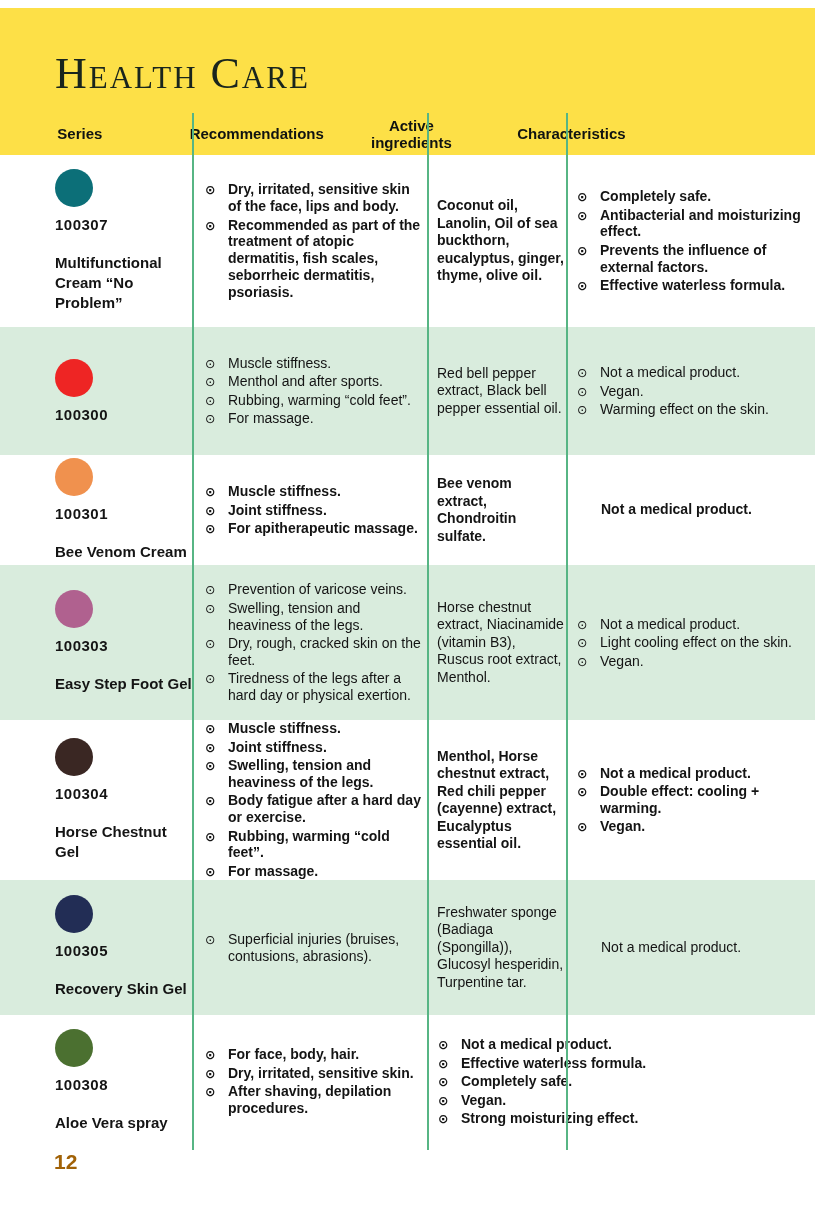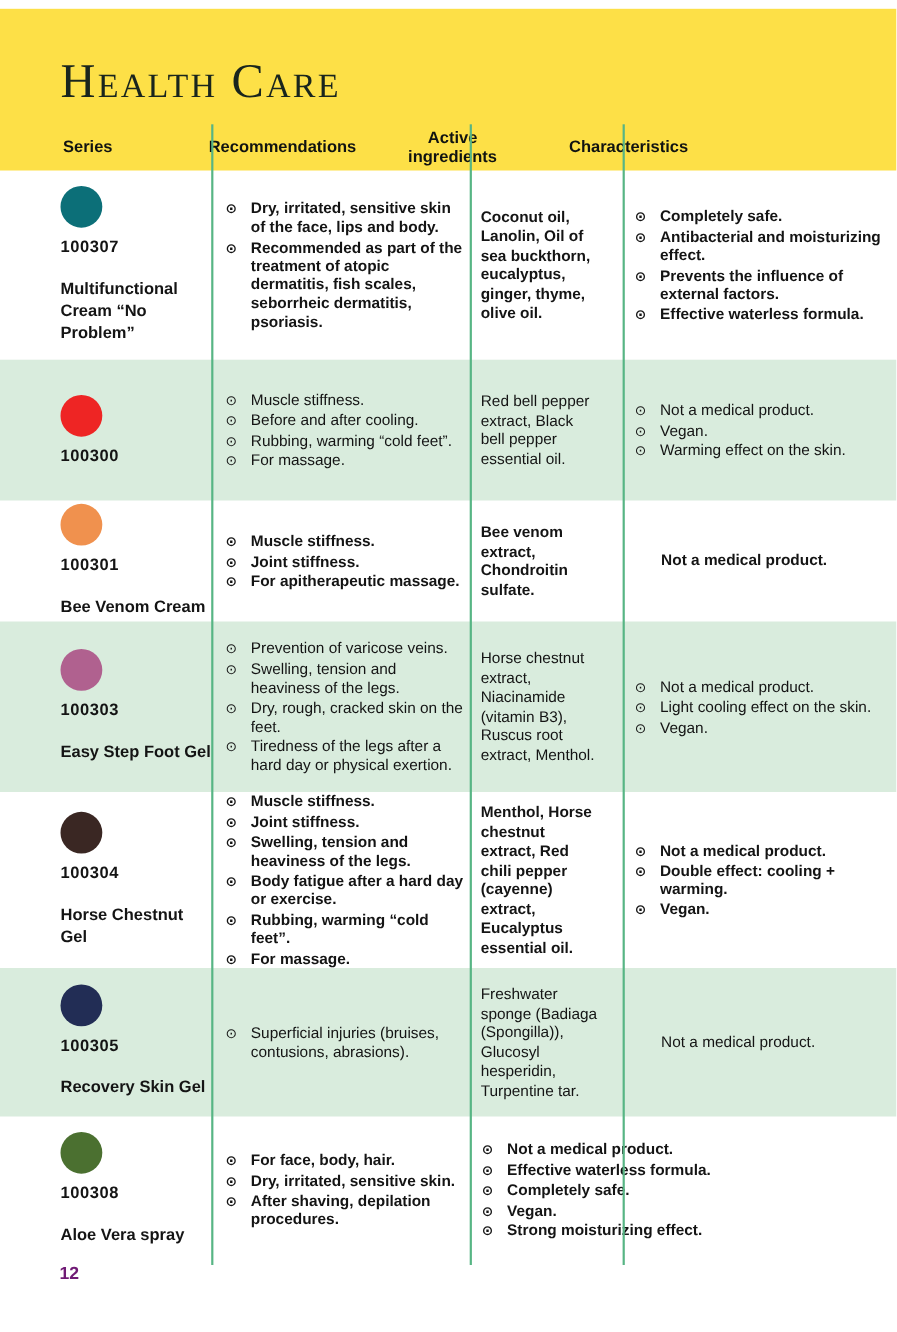--- a/index.html
+++ b/index.html
@@ -26,35 +26,35 @@
   .row{display:flex;width:815px;}
   .row.alt{background:#d9ecdd;}
   .row1{height:172px;} .row2{height:128px;} .row3{height:110px;} .row4{height:155px;}
   .row5{height:160px;} .row6{height:135px;} .row7{height:133px;}
   .row1 .cell,.row3 .cell,.row5 .cell,.row7 .cell{font-weight:700;}
 
   .cell{display:flex;flex-direction:column;justify-content:center;
         font-size:14px;line-height:1.2;color:#141414;box-sizing:border-box;}
   .cell.series{width:193px;padding-left:55px;}
   .cell.recs{width:235px;padding-left:12px;padding-right:4px;}
-  .cell.ingr{width:139px;padding-left:9px;padding-right:21px;}
+  .cell.ingr{width:139px;padding-left:9px;padding-right:3px;}
   .cell.chars{width:248px;padding-left:10px;padding-right:12px;}
 
   .dot{width:38px;height:38px;border-radius:50%;display:block;}
   .code{font-weight:700;font-size:15px;margin-top:9px;letter-spacing:0.5px;}
   .pname{font-weight:700;font-size:15px;line-height:1.35;margin-top:19px;}
 
   .bullet-item{display:flex;align-items:flex-start;margin:1.5px 0;}
   .bullet{flex:0 0 auto;width:14px;margin-right:9px;font-family:"DejaVu Sans",sans-serif;
           font-size:12.5px;line-height:17px;}
   .btext{flex:1 1 auto;line-height:1.2;}
   .plain{line-height:1.25;}
   .chars .plain{margin-left:24px;}
 
-  .page-number{position:absolute;left:54px;top:1150px;font-weight:700;font-size:16px;color:#701a75;}
+  .page-number{position:absolute;left:54px;top:1150px;font-weight:700;font-size:21px;color:#a16207;}
 </style>
 </head>
 <body>
 
 <div class="page">
 
   <div class="header-band">
     <h1 class="title">Health Care</h1>
     <div class="col-headers">
       <div class="col-header w1">Series</div>
@@ -119,21 +119,21 @@
         <div class="code">100300</div>
       </div>
       <div class="cell recs">
         <div>
             <div class="bullet-item">
               <span class="bullet">⊙</span>
               <span class="btext">Muscle stiffness.</span>
             </div>
             <div class="bullet-item">
               <span class="bullet">⊙</span>
-              <span class="btext">Before and after cooling.</span>
+              <span class="btext">Menthol and after sports.</span>
             </div>
             <div class="bullet-item">
               <span class="bullet">⊙</span>
               <span class="btext">Rubbing, warming “cold feet”.</span>
             </div>
             <div class="bullet-item">
               <span class="bullet">⊙</span>
               <span class="btext">For massage.</span>
             </div>
           </div>

